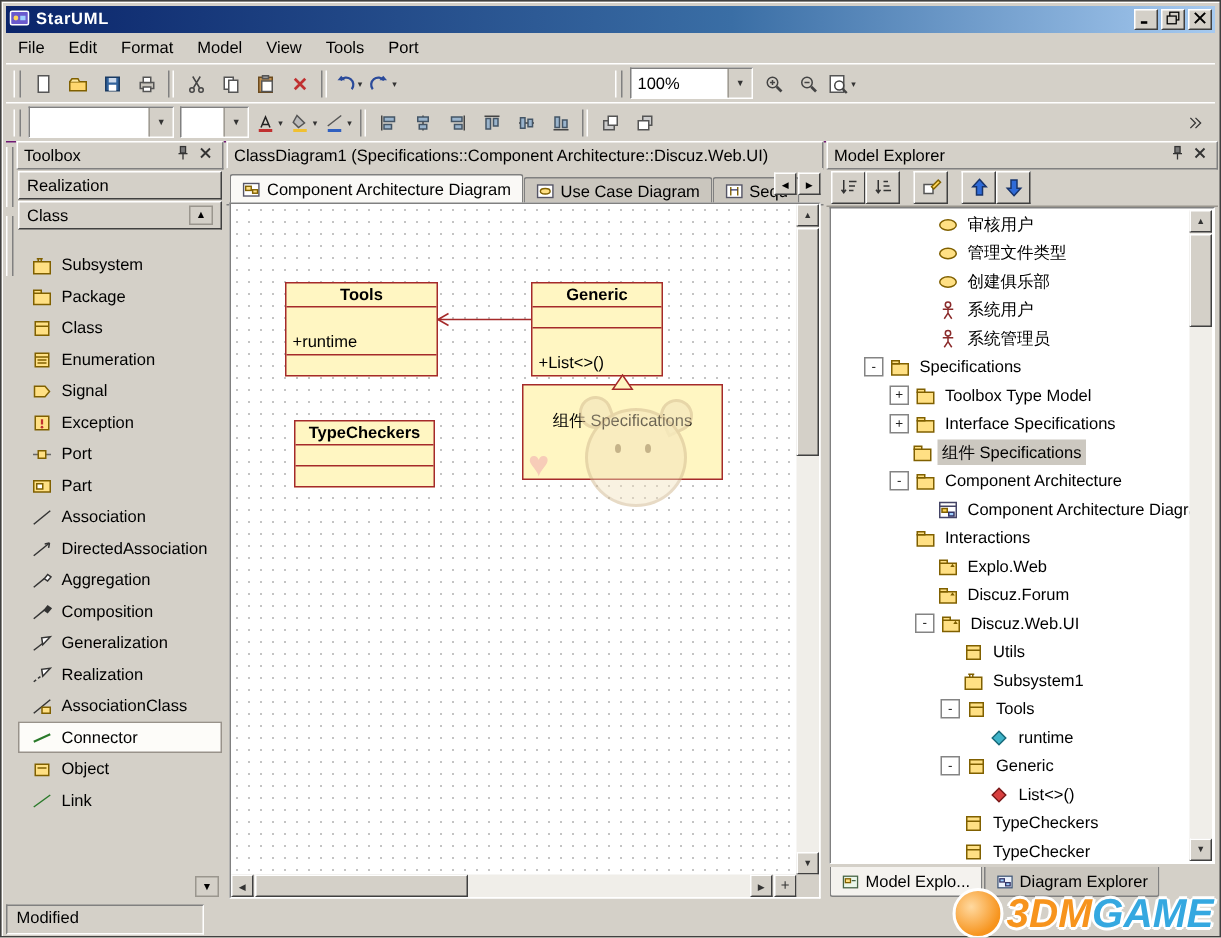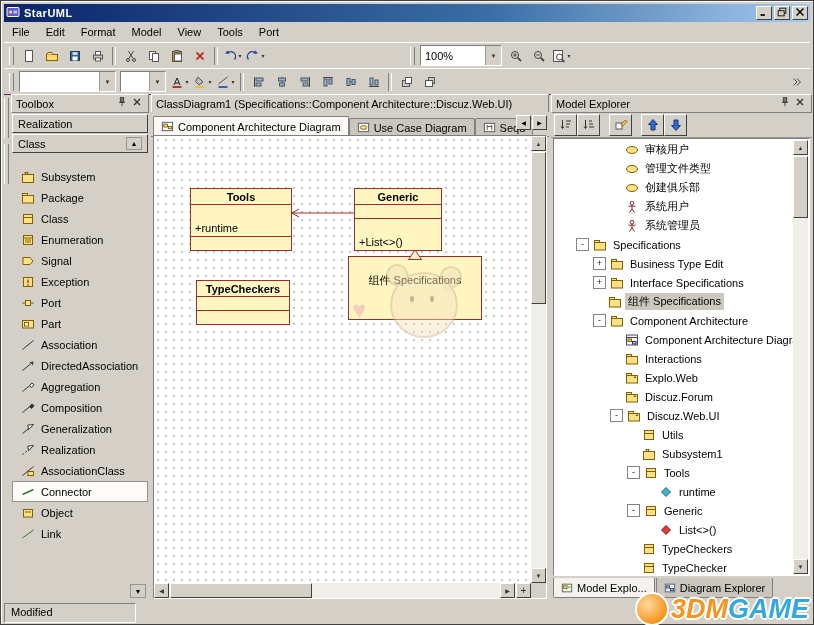--- a/index.html
+++ b/index.html
@@ -717,21 +717,21 @@
               <rect x="1.5" y="2.5" width="5" height="2" fill="#ffe084" stroke="#806000"></rect>
             </svg>
             <span class="tlabel">Specifications</span>
           </div>
           <div class="trow" style="padding-left: 38px;">
             <span class="expander">+</span>
             <svg width="14" height="14" viewBox="0 0 14 14">
               <rect x="1.5" y="4.5" width="11" height="7.5" fill="#ffe084" stroke="#806000"></rect>
               <rect x="1.5" y="2.5" width="5" height="2" fill="#ffe084" stroke="#806000"></rect>
             </svg>
-            <span class="tlabel">Business Type Edit</span>
+            <span class="tlabel">Toolbox Type Model</span>
           </div>
           <div class="trow" style="padding-left: 38px;">
             <span class="expander">+</span>
             <svg width="14" height="14" viewBox="0 0 14 14">
               <rect x="1.5" y="4.5" width="11" height="7.5" fill="#ffe084" stroke="#806000"></rect>
               <rect x="1.5" y="2.5" width="5" height="2" fill="#ffe084" stroke="#806000"></rect>
             </svg>
             <span class="tlabel">Interface Specifications</span>
           </div>
           <div class="trow" style="padding-left: 38px;">
@@ -753,21 +753,21 @@
           <div class="trow" style="padding-left: 55px;">
             <span class="expsp"></span>
             <svg width="14" height="14" viewBox="0 0 14 14">
               <rect x="1.5" y="2" width="11" height="10" fill="#fff" stroke="#446"></rect>
               <line x1="1.5" y1="4.5" x2="12.5" y2="4.5" stroke="#446"></line>
               <rect x="3" y="6" width="3.5" height="2.5" fill="#ffd659" stroke="#806000"></rect>
               <rect x="7.5" y="8.5" width="3.5" height="2.5" fill="#9fd0ff" stroke="#336"></rect>
             </svg>
             <span class="tlabel">Component Architecture Diagram</span>
           </div>
-          <div class="trow" style="padding-left: 55px; align-items: center;">
+          <div class="trow" style="padding-left: 40px; align-items: center;">
             <span class="expsp"></span>
             <svg width="14" height="14" viewBox="0 0 14 14">
               <rect x="1.5" y="4.5" width="11" height="7.5" fill="#ffe084" stroke="#806000"></rect>
               <rect x="1.5" y="2.5" width="5" height="2" fill="#ffe084" stroke="#806000"></rect>
             </svg>
             <span class="tlabel">Interactions</span>
           </div>
           <div class="trow" style="padding-left: 55px;">
             <span class="expsp"></span>
             <svg width="14" height="14" viewBox="0 0 14 14">

